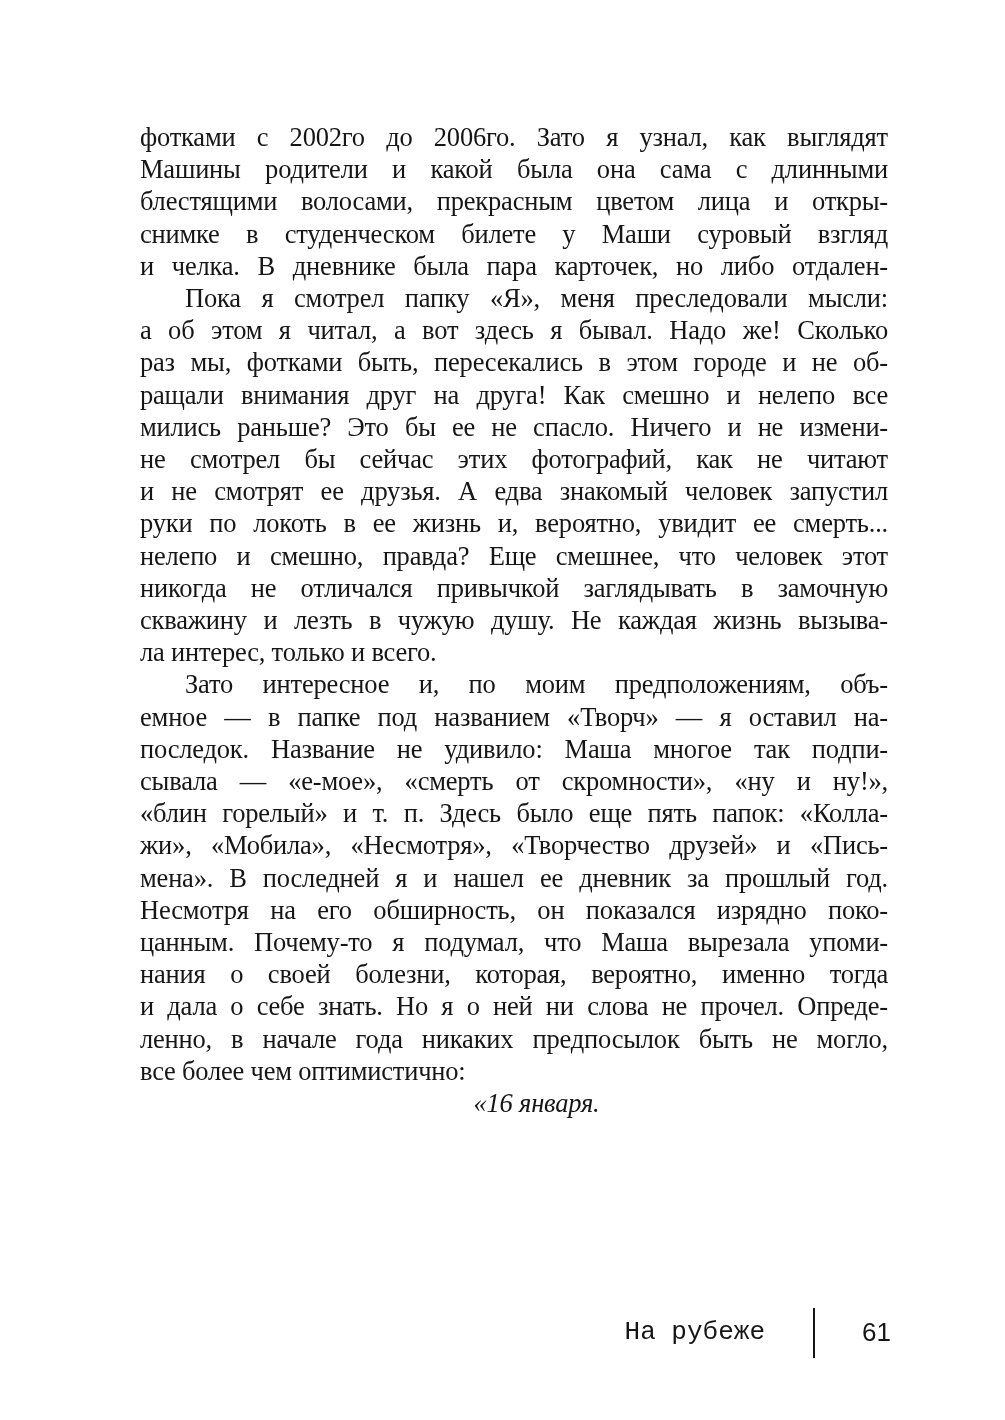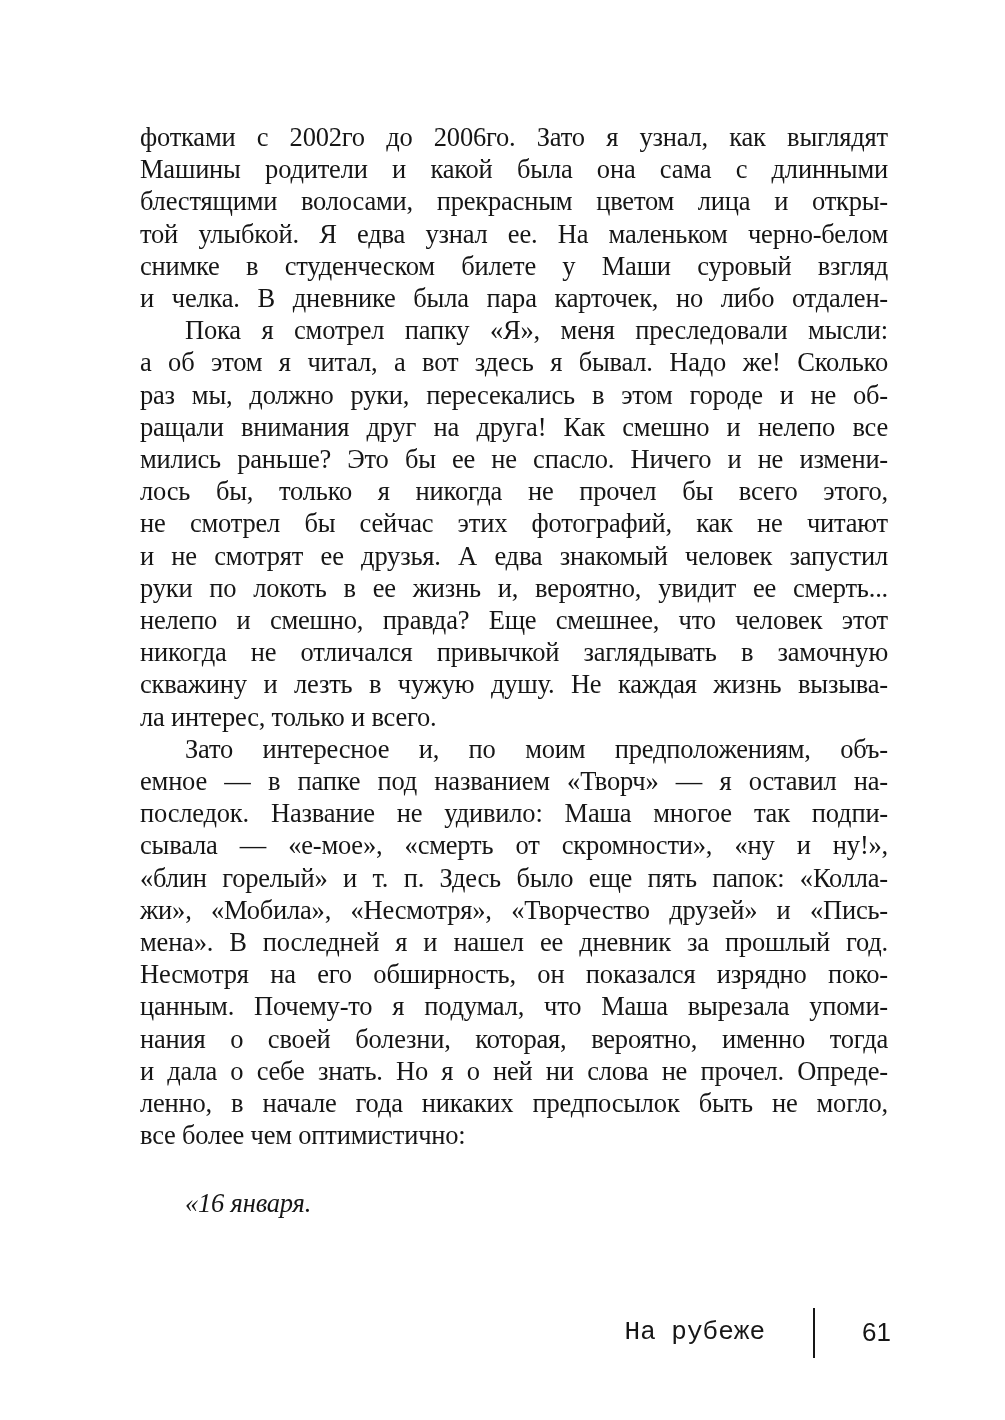--- a/index.html
+++ b/index.html
@@ -32,24 +32,23 @@
     white-space: nowrap;
     white-space: normal;
   }
   .line.last {
     text-align-last: left;
   }
   .line.indent {
     text-indent: 45px;
   }
   .quote-line {
-    margin-top: 35px;
     padding-left: 45px;
     font-style: italic;
-    text-align: left;
+    text-align: center;
   }
   .footer-title {
     position: absolute;
     right: 240px;
     top: 1317px;
     font-family: Liberation Mono, monospace;
     font-size: 26px;
     line-height: 31px;
     letter-spacing: 0;
   }
@@ -74,29 +73,27 @@
 </head>
 <body>
 
 <div class="page">
 
   <div class="text-block">
     <div>
         <div class="line">фотками с 2002го до 2006го. Зато я узнал, как выглядят</div>
         <div class="line">Машины родители и какой была она сама с длинными</div>
         <div class="line">блестящими волосами, прекрасным цветом лица и откры-</div>
-        <div class="line">той улыбкой. Я едва узнал ее. На маленьком черно-белом</div>
         <div class="line">снимке в студенческом билете у Маши суровый взгляд</div>
         <div class="line">и челка. В дневнике была пара карточек, но либо отдален-</div>
         <div class="line indent">Пока я смотрел папку «Я», меня преследовали мысли:</div>
         <div class="line">а об этом я читал, а вот здесь я бывал. Надо же! Сколько</div>
-        <div class="line">раз мы, должно руки, пересекались в этом городе и не об-</div>
+        <div class="line">раз мы, фотками быть, пересекались в этом городе и не об-</div>
         <div class="line">ращали внимания друг на друга! Как смешно и нелепо все</div>
         <div class="line">мились раньше? Это бы ее не спасло. Ничего и не измени-</div>
-        <div class="line">лось бы, только я никогда не прочел бы всего этого,</div>
         <div class="line">не смотрел бы сейчас этих фотографий, как не читают</div>
         <div class="line">и не смотрят ее друзья. А едва знакомый человек запустил</div>
         <div class="line">руки по локоть в ее жизнь и, вероятно, увидит ее смерть...</div>
         <div class="line">нелепо и смешно, правда? Еще смешнее, что человек этот</div>
         <div class="line">никогда не отличался привычкой заглядывать в замочную</div>
         <div class="line">скважину и лезть в чужую душу. Не каждая жизнь вызыва-</div>
         <div class="line last">ла интерес, только и всего.</div>
         <div class="line indent">Зато интересное и, по моим предположениям, объ-</div>
         <div class="line">емное — в папке под названием «Творч» — я оставил на-</div>
         <div class="line">последок. Название не удивило: Маша многое так подпи-</div>

